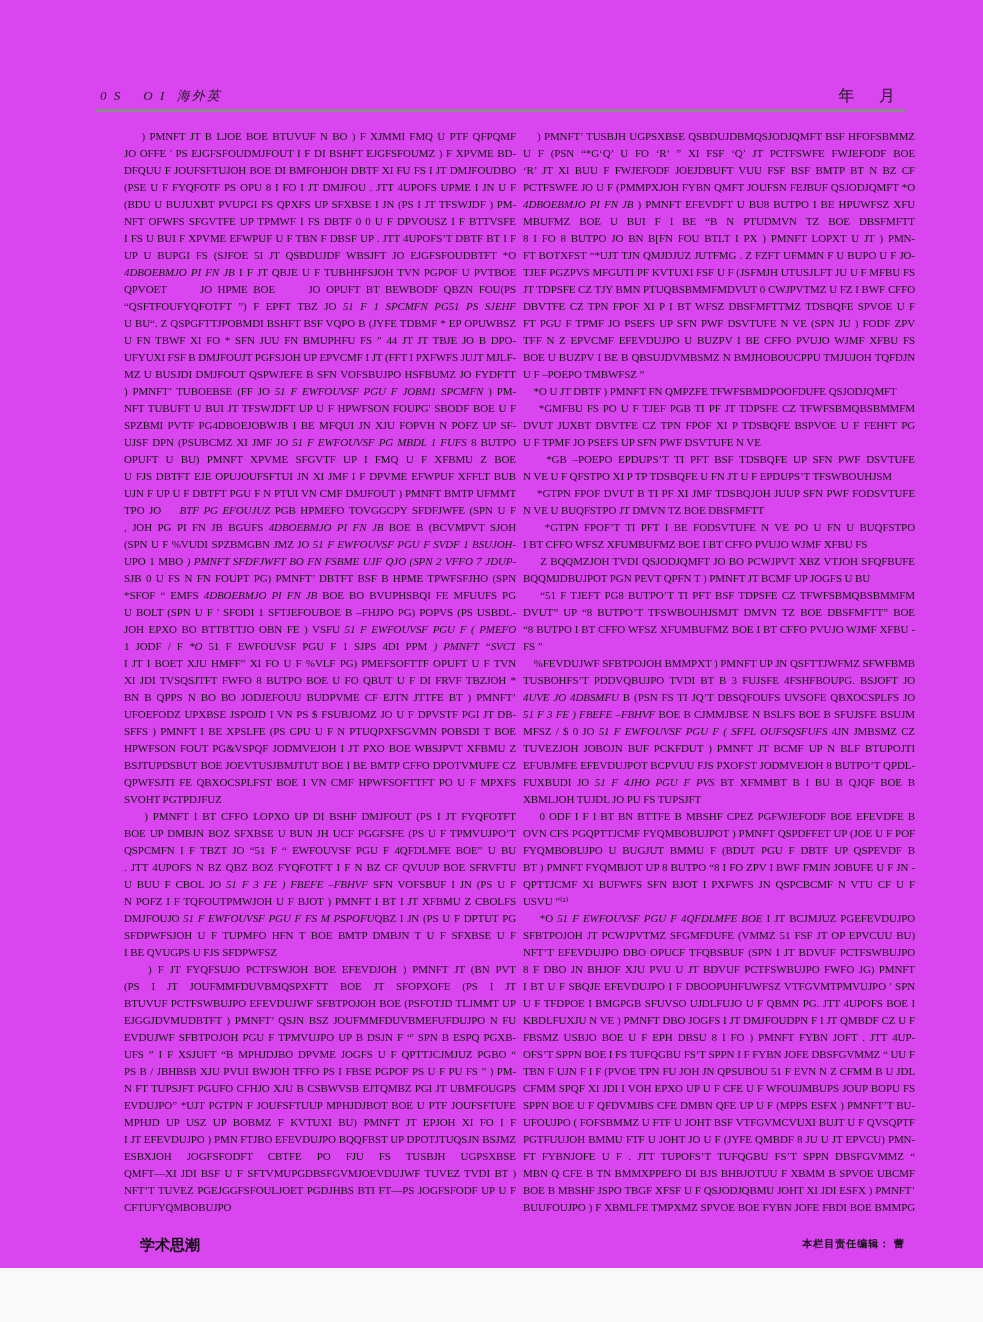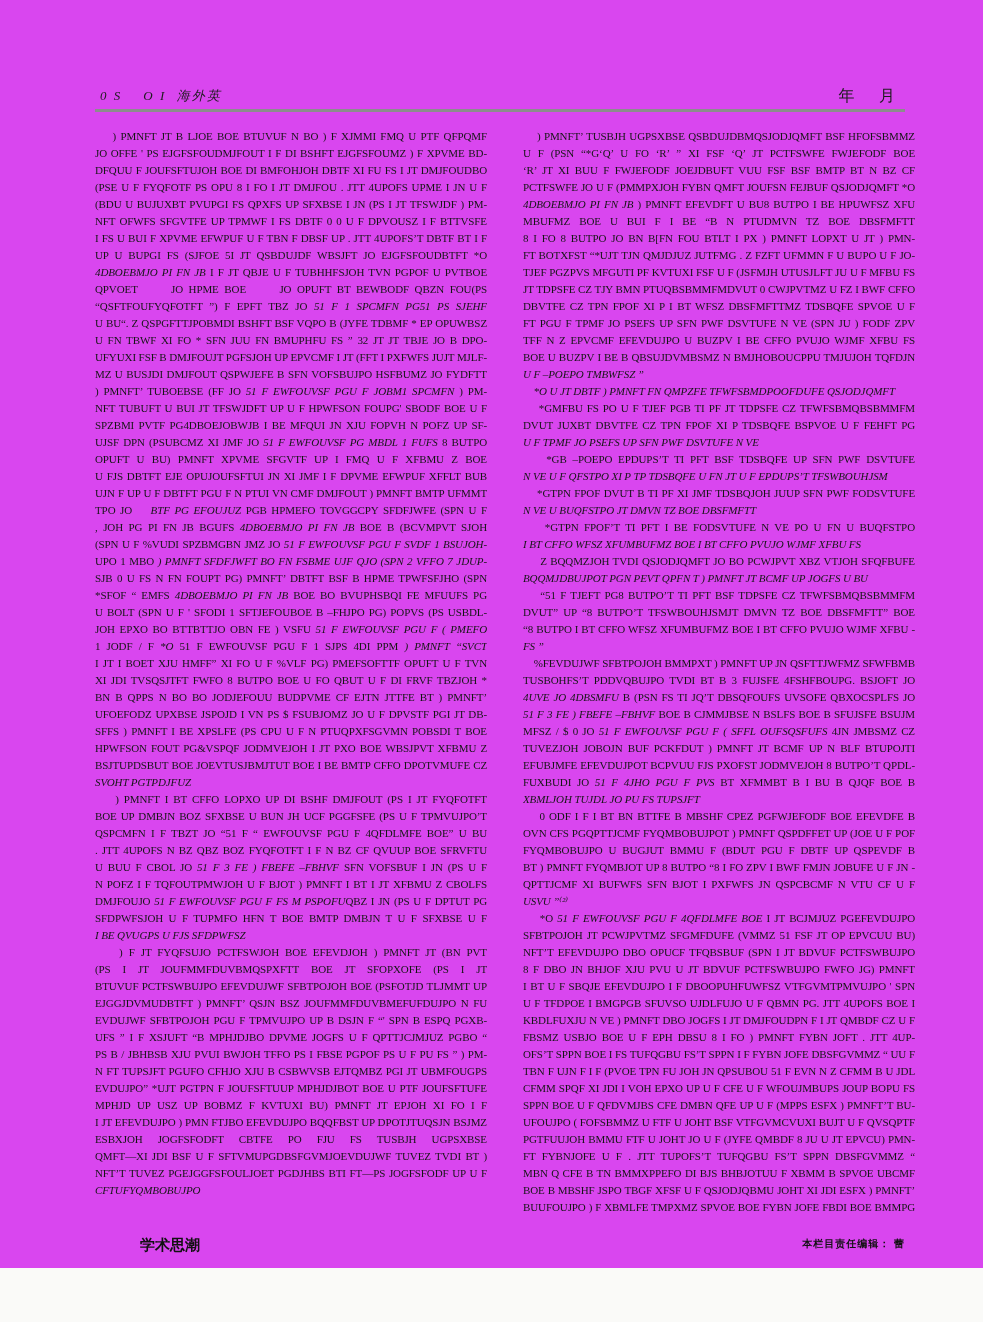--- a/index.html
+++ b/index.html
@@ -18,27 +18,27 @@
   }
   #hdr-rule{
     position:absolute;left:95px;top:109px;width:810px;height:3px;background:#8c8c8c;
   }
   
   .col{
     position:absolute;top:128px;width:392px;
     font-size:11px;line-height:17px;
     letter-spacing:-0.1px;color:#161616;
   }
-  #col-left{left:95px;}
+  #col-left{left:124px;}
   #col-right{left:523px;}
   .tline{
     height:17px;overflow:hidden;
     text-align:justify;text-align-last:justify;
   }
-  .tline.pend{text-align-last:left;font-style:italic;}
+  .tline.pend{text-align-last:left;}
   .tline i{font-style:italic;}
   
   #ftr-section{
     position:absolute;left:140px;top:1236px;font-size:15px;font-weight:bold;
     font-family:"Liberation Sans","DejaVu Sans",sans-serif;color:#111;text-align:right;
   }
   #ftr-editor{
     position:absolute;right:78px;top:1237px;font-size:10px;font-weight:bold;
     font-family:"Liberation Sans","DejaVu Sans",sans-serif;color:#111;letter-spacing:1px;
   }
@@ -62,21 +62,21 @@
       <div class="tline"><span>DFQUU F JOUFSFTUJOH BOE DI BMFOHJOH DBTF XI FU FS I JT DMJFOUDBO BG-</span></div>
       <div class="tline"><span>(PSE U F FYQFOTF PS OPU 8 I FO I JT DMJFOU . JTT 4UPOFS UPME I JN  U F</span></div>
       <div class="tline"><span>(BDU U BUJUXBT PVUPGI FS QPXFS UP SFXBSE I JN  (PS I JT TFSWJDF  ) PM-</span></div>
       <div class="tline"><span>NFT OFWFS SFGVTFE UP TPMWF I FS DBTF  0 0 U F DPVOUSZ  I F BTTVSFE</span></div>
       <div class="tline"><span>I FS U BUI F XPVME EFWPUF U F TBN F DBSF UP . JTT 4UPOFS’T DBTF BT I F EJE</span></div>
       <div class="tline"><span>UP U BUPGI FS (SJFOE  5I JT QSBDUJDF WBSJFT JO EJGFSFOUDBTFT  *O</span></div>
       <div class="tline"><i> 4DBOEBMJO   PI FN JB</i><span> I F JT QBJE U F TUBHHFSJOH TVN  PGPOF U PVTBOE</span></div>
       <div class="tline"><span>QPVOET &nbsp;&nbsp;&nbsp;&nbsp; JO HPME BOE &nbsp;&nbsp;&nbsp;&nbsp; JO OPUFT  BT BEWBODF QBZN FOU(PS</span></div>
       <div class="tline"><span>“QSFTFOUFYQFOTFT ”) F EPFT TBZ JO </span><i>51 F 1 SPCMFN PG51 PS  SJEHF</i></div>
       <div class="tline"><span>U BU“. Z QSPGFTTJPOBMDI BSHFT BSF VQPO B (JYFE TDBMF  * EP OPUWBSZ</span></div>
-      <div class="tline"><span>U FN   TBWF XI FO * SFN JUU FN  BMUPHFU FS ” 32 JT JT TBJE JO B DPO-</span></div>
+      <div class="tline"><span>U FN   TBWF XI FO * SFN JUU FN  BMUPHFU FS ” 44 JT JT TBJE JO B DPO-</span></div>
       <div class="tline"><span>UFYUXI FSF B DMJFOUJT PGFSJOH UP EPVCMF I JT (FFT  I PXFWFS  JUJT MJLF-</span></div>
       <div class="tline"><span>MZ U BUSJDI  DMJFOUT QSPWJEFE B SFN VOFSBUJPO HSFBUMZ JO FYDFTT PG</span></div>
       <div class="tline"><span>) PMNFT’ TUBOEBSE (FF JO </span><i>51 F  EWFOUVSF PGU F  JOBM1 SPCMFN</i><span> ) PM-</span></div>
       <div class="tline"><span>NFT TUBUFT U BUI JT TFSWJDFT UP U F HPWFSON FOUPG' SBODF BOE U F</span></div>
       <div class="tline"><span>SPZBMI PVTF PG4DBOEJOBWJB I BE MFQUI JN  XJU  FOPVH  N POFZ UP SF-</span></div>
       <div class="tline"><span>UJSF DPN (PSUBCMZ  XI JMF JO </span><i>51 F  EWFOUVSF PG  MBDL 1 FUFS</i><span> 8 BUTPO</span></div>
       <div class="tline"><span>OPUFT U BU) PMNFT XPVME SFGVTF UP I FMQ U F XFBMU Z BOE QPXFSGVMJG</span></div>
       <div class="tline"><span>U FJS DBTFT EJE OPUJOUFSFTUI JN   XI JMF I F DPVME EFWPUF XFFLT BUB</span></div>
       <div class="tline"><span>UJN F UP U F DBTFT PGU F N PTUI VN CMF DMJFOUT  ) PMNFT BMTP UFMMT 8 BU-</span></div>
       <div class="tline"><span>TPO JO &nbsp;&nbsp;</span><i> BTF PG EFOUJUZ</i><span> PGB HPMEFO TOVGGCPY SFDFJWFE (SPN U F</span></div>
@@ -88,20 +88,21 @@
       <div class="tline"><span>U BOLT (SPN U F ' SFODI  1 SFTJEFOUBOE B –FHJPO PG) POPVS (PS USBDL-</span></div>
       <div class="tline"><span>JOH EPXO BO BTTBTTJO OBN FE ) VSFU </span><i>51 F  EWFOUVSF PGU F ( PMEFO</i></div>
       <div class="tline"><span>1 JODF / F </span><i> *O </i><span>51 F  EWFOUVSF PGU F 1 SJPS  4DI PPM</span><i> ) PMNFT “SVCT</i></div>
       <div class="tline"><span>I JT I BOET XJU  HMFF” XI FO U F %VLF PG) PMEFSOFTTF OPUFT U F TVN</span></div>
       <div class="tline"><span>XI JDI  TVSQSJTFT FWFO 8 BUTPO  BOE U FO QBUT U F DI FRVF  TBZJOH  *</span></div>
       <div class="tline"><span>BN  B QPPS N BO   BO JODJEFOUU BUDPVME CF EJTN JTTFE BT ) PMNFT’</span></div>
       <div class="tline"><span>UFOEFODZ UPXBSE JSPOJD I VN PS  $ FSUBJOMZ  JO U F DPVSTF PGI JT DB-</span></div>
       <div class="tline"><span>SFFS ) PMNFT I BE XPSLFE (PS CPU  U F N PTUQPXFSGVMN POBSDI T BOE</span></div>
       <div class="tline"><span>HPWFSON FOUT PG&amp;VSPQF  JODMVEJOH I JT PXO  BOE WBSJPVT XFBMU Z</span></div>
       <div class="tline"><span>BSJTUPDSBUT BOE JOEVTUSJBMJTUT  BOE I BE BMTP CFFO DPOTVMUFE CZ JN -</span></div>
+      <div class="tline"><span>QPWFSJTI FE QBXOCSPLFST BOE I VN CMF HPWFSOFTTFT PO U F MPXFS</span></div>
       <div class="tline pend"><span>SVOHT PGTPDJFUZ</span></div>
       <div class="tline"><span>&nbsp;&nbsp;&nbsp;&nbsp;) PMNFT I BT CFFO LOPXO UP DI BSHF DMJFOUT (PS I JT FYQFOTFT</span></div>
       <div class="tline"><span>BOE UP DMBJN  BOZ SFXBSE U BUN JH UCF PGGFSFE (PS U F TPMVUJPO’T</span></div>
       <div class="tline"><span>QSPCMFN   I F TBZT JO “51 F “ EWFOUVSF PGU F 4QFDLMFE  BOE” U BU</span></div>
       <div class="tline"><span>. JTT 4UPOFS N BZ QBZ BOZ FYQFOTFT I F N BZ CF QVUUP  BOE SFRVFTU</span></div>
       <div class="tline"><span>U BUU F CBOL JO </span><i>51 F 3 FE ) FBEFE –FBHVF</i><span> SFN VOFSBUF I JN (PS U F</span></div>
       <div class="tline"><span>N POFZ I F TQFOUTPMWJOH U F BJOT  ) PMNFT I BT I JT XFBMU Z CBOLFS</span></div>
       <div class="tline"><span>DMJFOUJO </span><i>51 F  EWFOUVSF PGU F  FS M PSPOFU</i><span>QBZ I JN (PS U F DPTUT PG</span></div>
       <div class="tline"><span>SFDPWFSJOH U F TUPMFO HFN T  BOE BMTP DMBJN T U F SFXBSE U F CBOLFS</span></div>
       <div class="tline pend"><span>I BE QVUGPS U FJS SFDPWFSZ</span></div>

